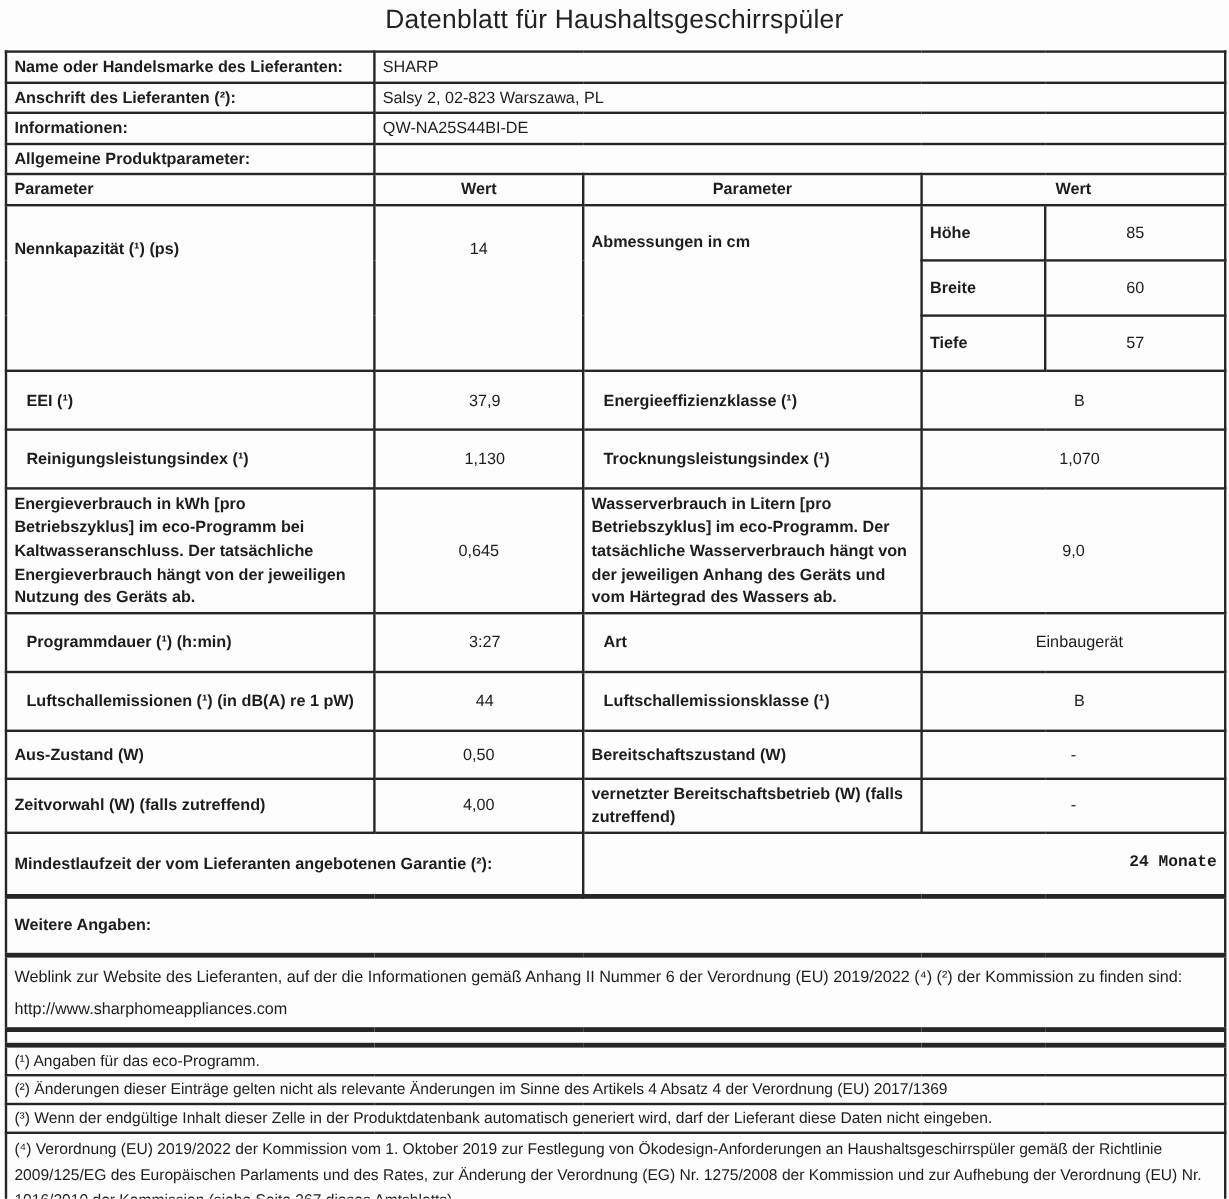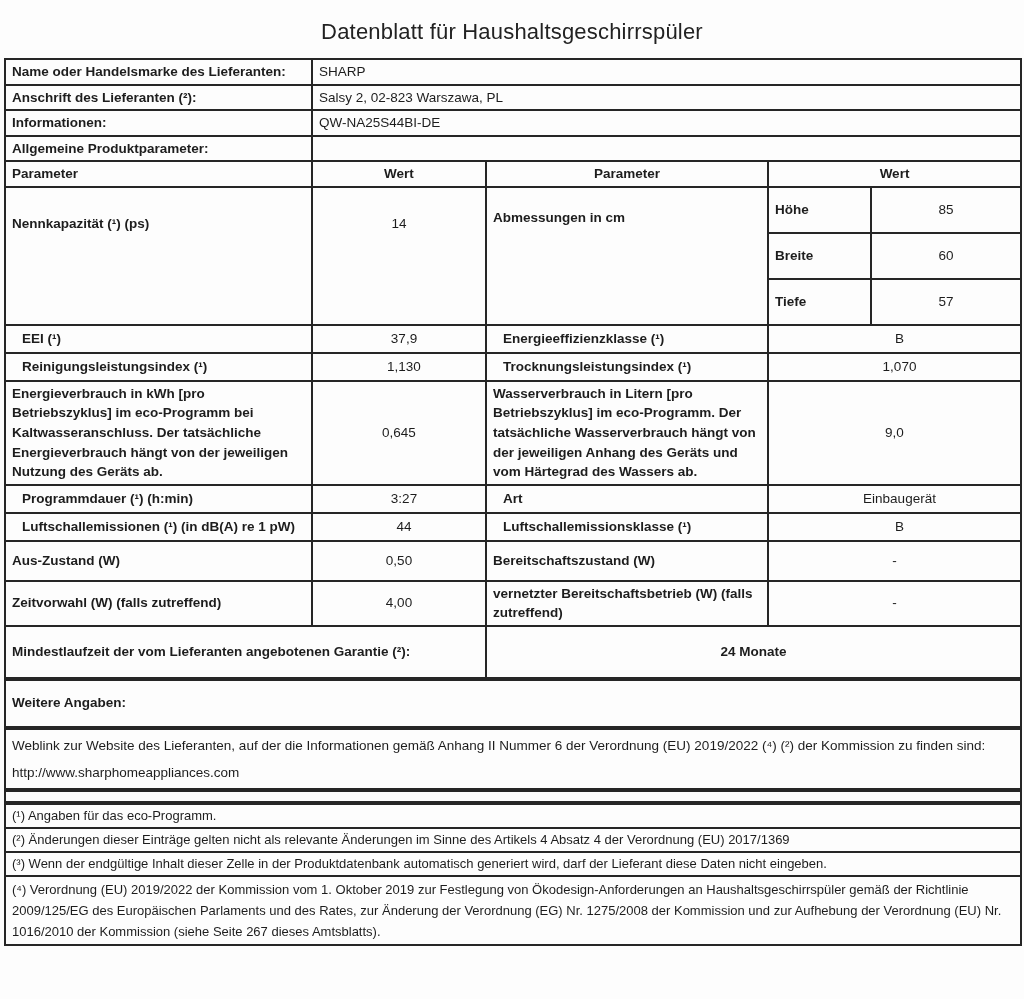--- a/index.html
+++ b/index.html
@@ -9,21 +9,21 @@
     font-family: "Liberation Sans", sans-serif;
     color: #1d1d1d;
     overflow: hidden;
   }
   .page { width: 1024px; height: 999px; background: #fdfdfd; position: relative; }
 
   .doc-title {
     text-align: center;
     font-size: 22px;
     letter-spacing: 0.2px;
-    padding-top: 19px;
+    padding-top: 3px;
     color: #222;
   }
   .doc-subtitle {
     text-align: center;
     font-size: 12.5px;
     margin-top: 8px;
     color: #222;
   }
 
   table.datasheet {
@@ -35,31 +35,31 @@
   td {
     border: 2px solid #262626;
     font-size: 13.5px;
     padding: 2px 6px;
     vertical-align: middle;
     line-height: 1.45;
     overflow: hidden;
   }
   .lbl  { font-weight: bold; text-align: left; }
   .val  { text-align: center; font-weight: normal; }
-  .valb { text-align: center; font-weight: bold; }
+  .valb { text-align: right; font-weight: bold; font-family: Liberation Mono, monospace; }
   .ctr  { text-align: center; }
   .vtop { vertical-align: top; }
   .pt26 { padding-top: 26px; border-radius: 17px; }
   .pt20 { padding-top: 20px; margin-left: 28px; }
 
   tr.h24  td { height: 24px; }
   tr.h23  td { height: 23px; }
   tr.hdr  td { height: 22px; font-weight: bold; }
   tr.dim  td { height: 46px; }
-  tr.r46  td { height: 28px; padding-left: 16px; }
+  tr.r46  td { height: 49px; padding-left: 16px; }
   tr.r40  td { height: 40px; }
   tr.r42  td { height: 42px; }
   tr.r98  td { height: 98px; }
   tr.r53  td { height: 53px; }
   tr.r49  td { height: 49px; }
   tr.r62  td { height: 62px; line-height: 2.0; }
   tr.r13  td { height: 13px; padding: 0; }
   tr.fn   td { height: 21px; font-size: 13px; line-height: 1.4; }
   tr.fn4  td { height: 64px; font-size: 13px; line-height: 1.62; vertical-align: middle; }
   tr.thick td { border-top-width: 4px; }

